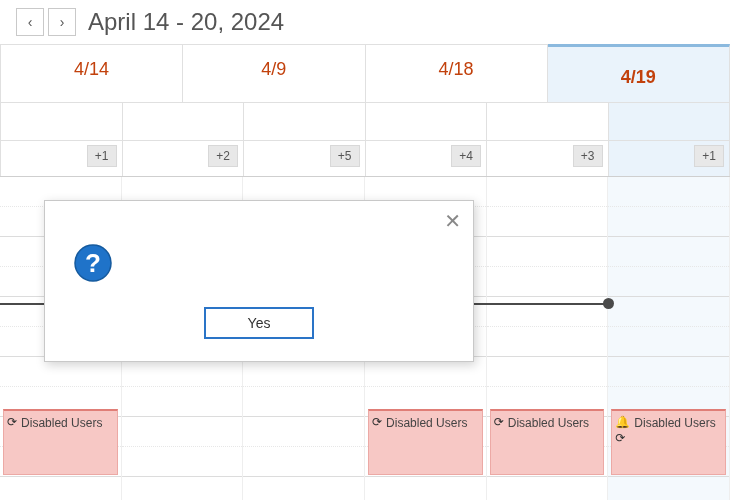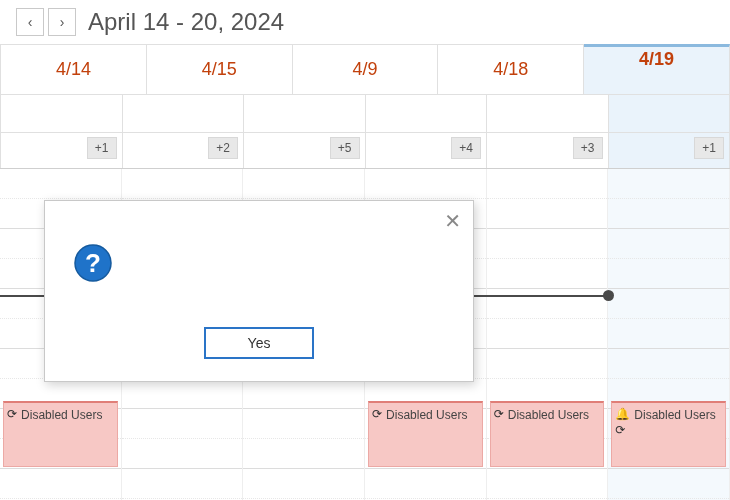--- a/index.html
+++ b/index.html
@@ -50,21 +50,21 @@
     font-size: 18px;
     color: #c2410c;
     font-weight: 400;
   }
   .day-h:first-child { border-left: 1px solid #e0e0e0; }
   .day-h.today {
     background: #eaf3fb;
     font-weight: 700;
     border-top: 3px solid #8bb9de;
     margin-top: -1px;
-    padding-top: 2px;
+    padding-top: 20px;
   }
   .allday {
     display: flex;
     height: 38px;
     border-bottom: 1px solid #e0e0e0;
   }
   .ad-cell {
     flex: 1;
     border-right: 1px solid #e0e0e0;
   }
@@ -191,21 +191,20 @@
     color: #444;
     font-size: 14px;
     line-height: 1.55;
     padding-top: 2px;
   }
   .modal-foot {
     display: flex;
     justify-content: center;
     gap: 12px;
     padding: 0 0 22px 0;
-    margin-top: 20px;
   }
   .mbtn {
     width: 110px;
     height: 32px;
     border: 1px solid #bbb;
     background: #fff;
     color: #333;
     font-size: 14px;
     cursor: pointer;
   }
@@ -215,21 +214,20 @@
 <body>
 
 <div class="header">
   <div class="nav-btn">‹</div>
   <div class="nav-btn">›</div>
   <div class="title">April 14 - 20, 2024</div>
 </div>
 
 <div class="days" id="day-headers">
     <div class="day-h">4/14</div>
-    <div class="day-h">4/15</div>
     <div class="day-h">4/9</div>
     <div class="day-h">4/18</div>
     <div class="day-h today">4/19</div>
   </div>
 <div class="allday" id="allday-row">
     <div class="ad-cell"></div>
     <div class="ad-cell"></div>
     <div class="ad-cell"></div>
     <div class="ad-cell"></div>
     <div class="ad-cell"></div>

